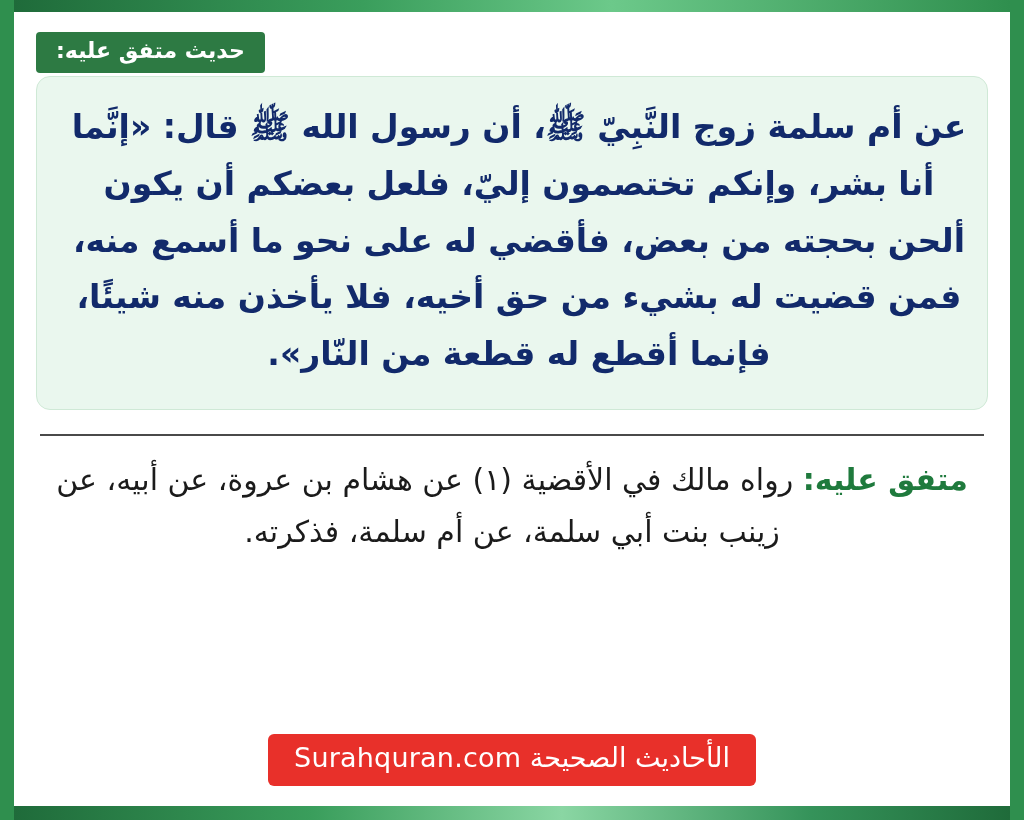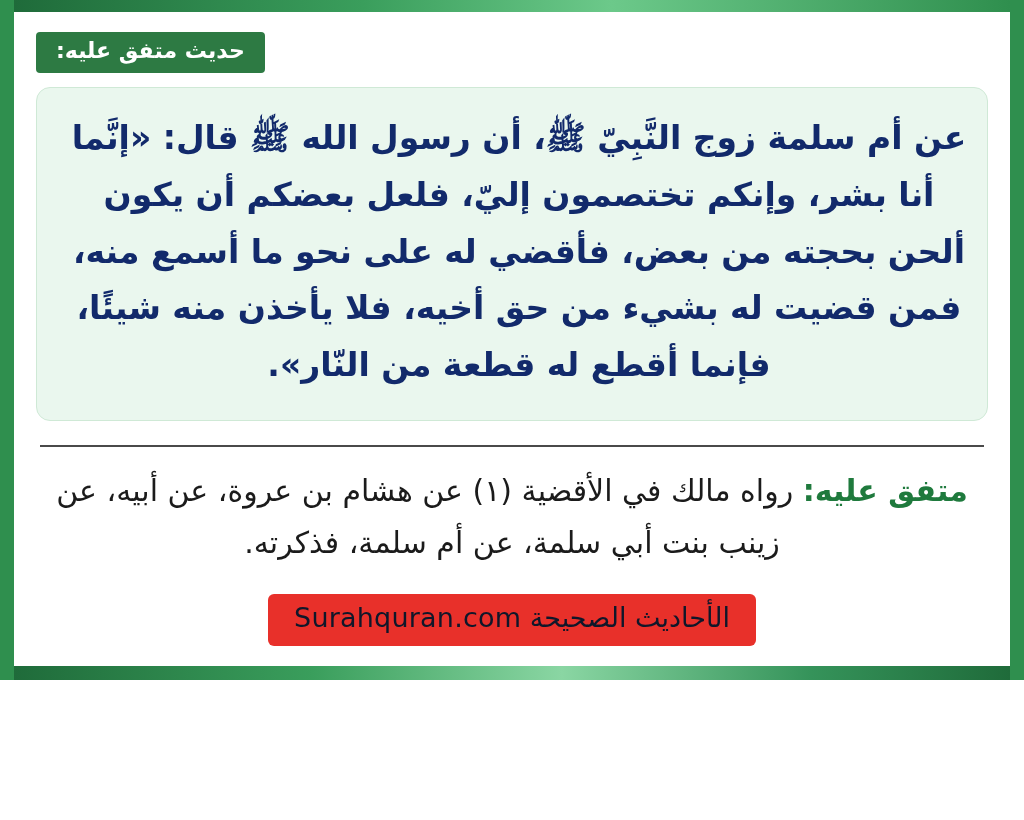--- a/index.html
+++ b/index.html
@@ -9,21 +9,21 @@
   body {
     width: 1024px;
     height: 820px;
     background: #ffffff;
     font-family: "DejaVu Sans", sans-serif;
     overflow: hidden;
   }
   .page {
     position: relative;
     width: 1024px;
-    height: 680px;
+    height: 820px;
     box-sizing: border-box;
     border-right: 14px solid #2f8f4e;
     border-left: 14px solid #2f8f4e;
     background: #ffffff;
     display: flex;
     flex-direction: column;
   }
   .page::before {
     content: "";
     position: absolute;
@@ -55,21 +55,21 @@
     background: #2d7a43;
     color: #ffffff;
     font-size: 22px;
     font-weight: bold;
     padding: 7px 20px 10px 20px;
     border-radius: 4px;
     line-height: 1.1;
     white-space: nowrap;
   }
   .hadith-box {
-    margin-top: 14px;
+    margin-top: 3px;
     background: #eaf7ee;
     border: 1px solid #cfe9d6;
     border-radius: 14px;
     padding: 22px 12px 26px 26px;
   }
   .hadith-text {
     color: #122a6b;
     font-size: 33px;
     font-weight: bold;
     line-height: 1.72;
@@ -93,21 +93,21 @@
     font-weight: bold;
   }
   .footer-row {
     margin-top: auto;
     margin-bottom: 34px;
     display: flex;
     justify-content: center;
   }
   .site-badge {
     background: #e8302a;
-    color: #0f172a;
+    color: #ffffff;
     font-size: 27px;
     border-radius: 6px;
     padding: 8px 26px 12px 26px;
     line-height: 1.2;
     white-space: nowrap;
     letter-spacing: 0.2px;
   }
 </style>
 </head>
 <body>

